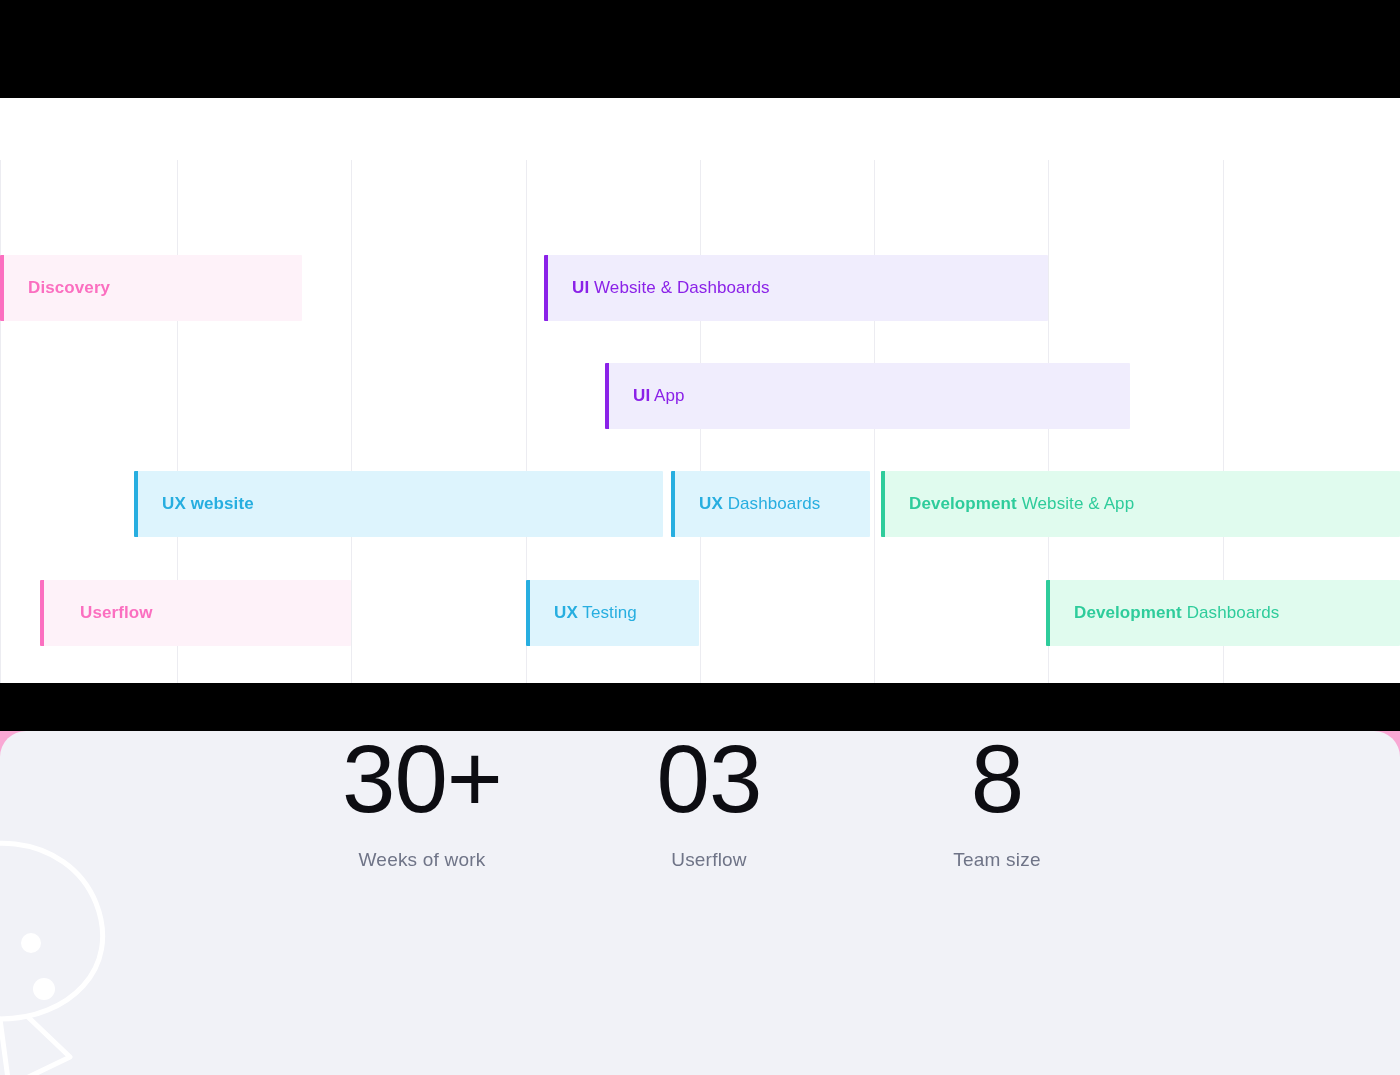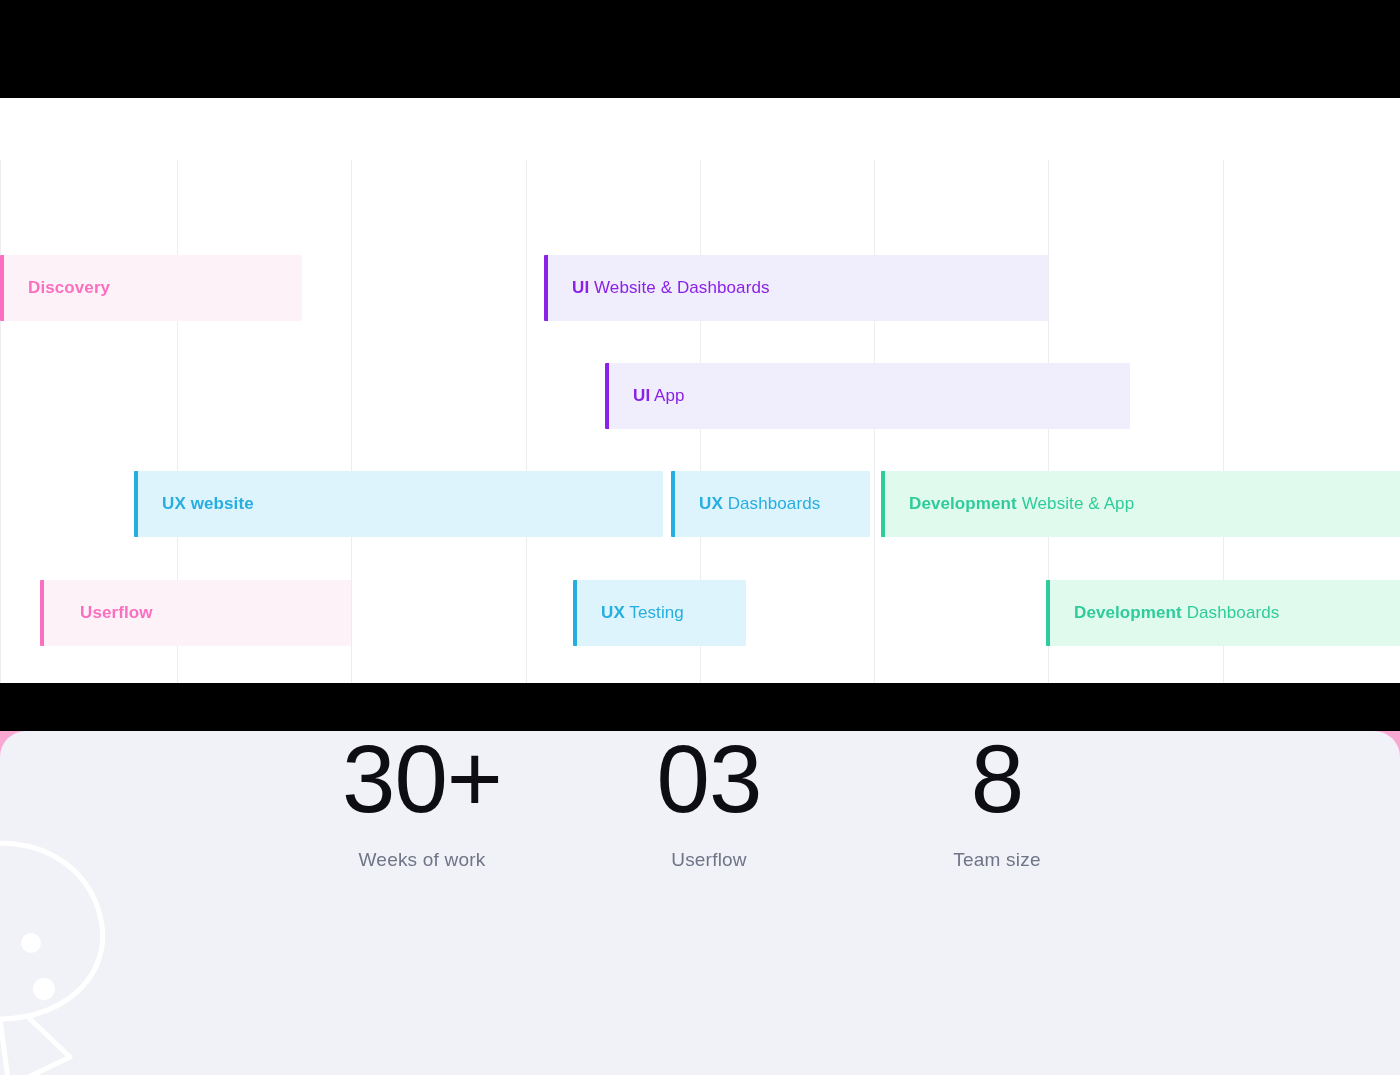--- a/index.html
+++ b/index.html
@@ -129,21 +129,21 @@
         <div class="txt"><span class="k">UX</span><span class="s"> Dashboards</span></div>
       </div>
       <div class="bar fam-green" style="left: 881px; width: 519px; top: 311px; height: 66px;">
         <div class="accent"></div>
         <div class="txt"><span class="k">Development</span><span class="s"> Website &amp; App</span></div>
       </div>
       <div class="bar fam-pink" style="left: 40px; width: 311px; top: 420px; height: 66px; padding-left: 12px;">
         <div class="accent"></div>
         <div class="txt"><span class="k">Userflow</span></div>
       </div>
-      <div class="bar fam-blue" style="left: 526px; width: 173px; top: 420px; height: 66px; margin-left: 47px;">
+      <div class="bar fam-blue" style="left: 526px; width: 173px; top: 420px; height: 66px;">
         <div class="accent"></div>
         <div class="txt"><span class="k">UX</span><span class="s"> Testing</span></div>
       </div>
       <div class="bar fam-green" style="left: 1046px; width: 354px; top: 420px; height: 66px;">
         <div class="accent"></div>
         <div class="txt"><span class="k">Development</span><span class="s"> Dashboards</span></div>
       </div>
     </div>
 
   <div class="band-mid"></div>

